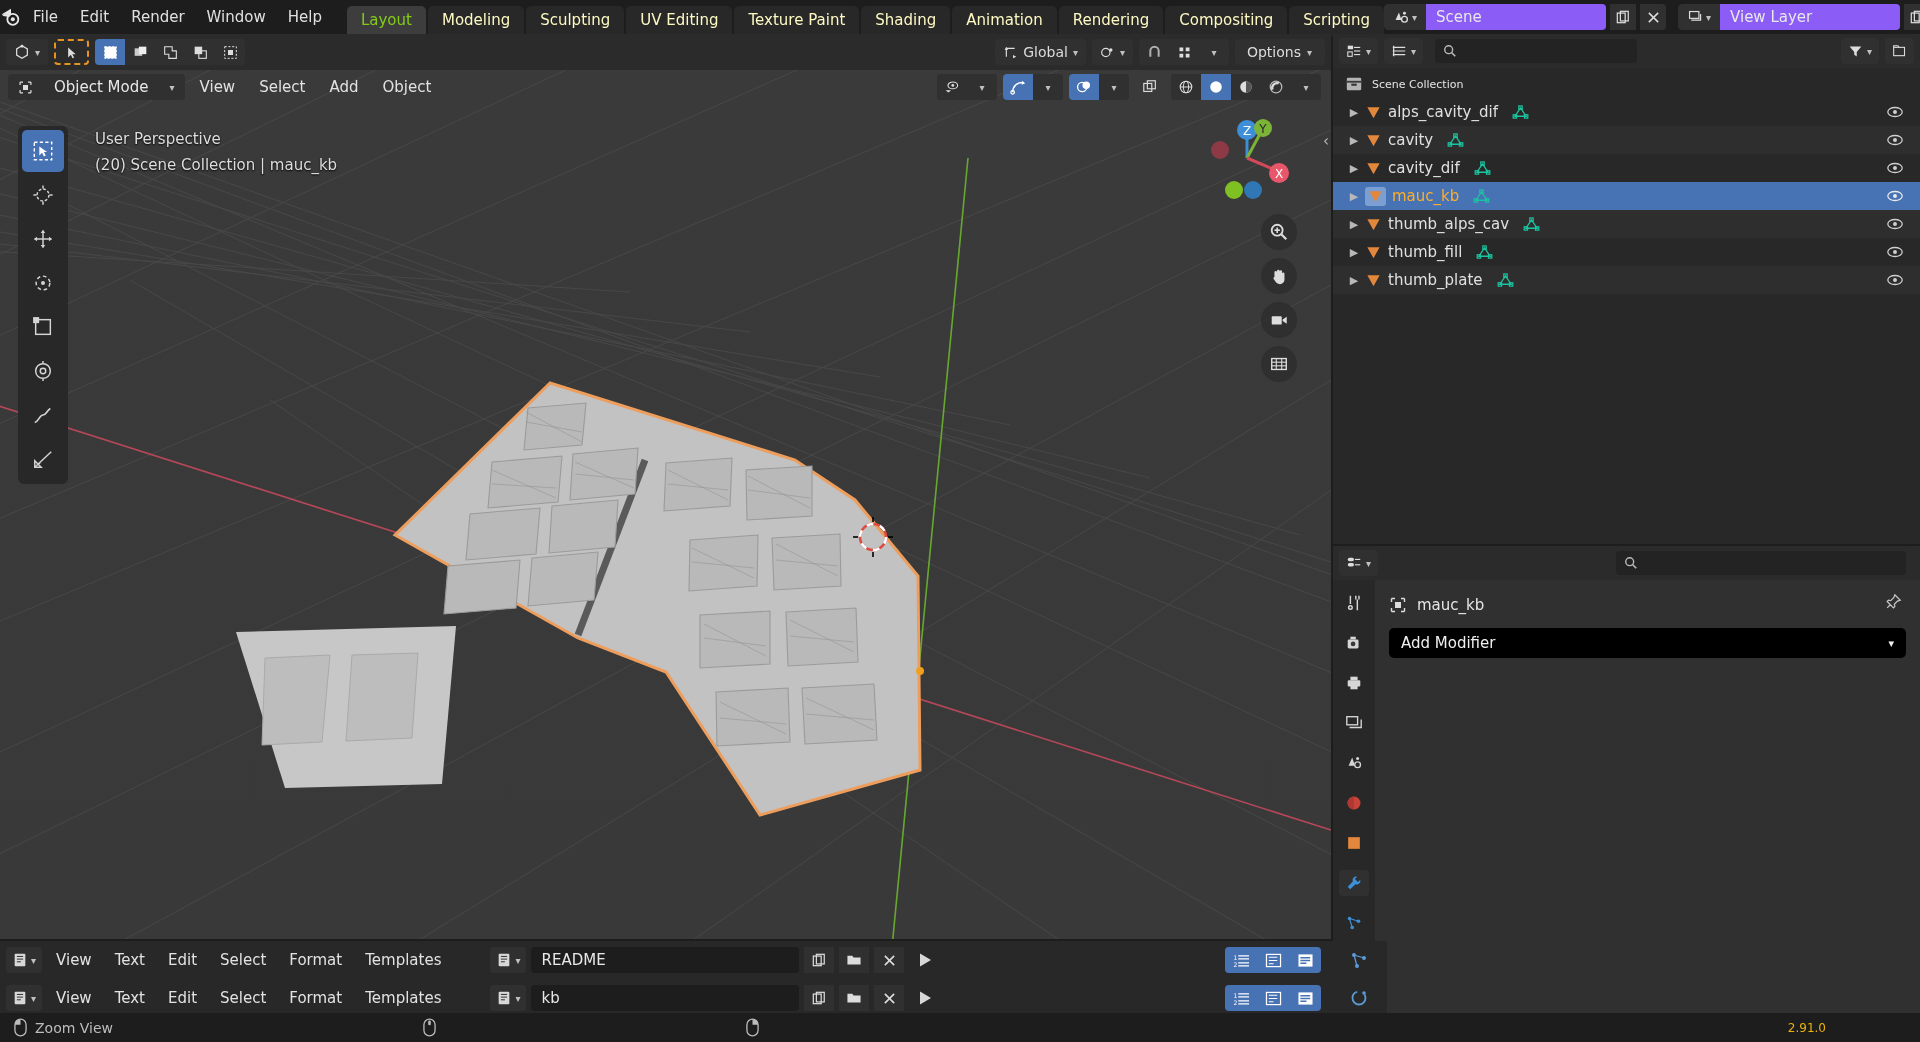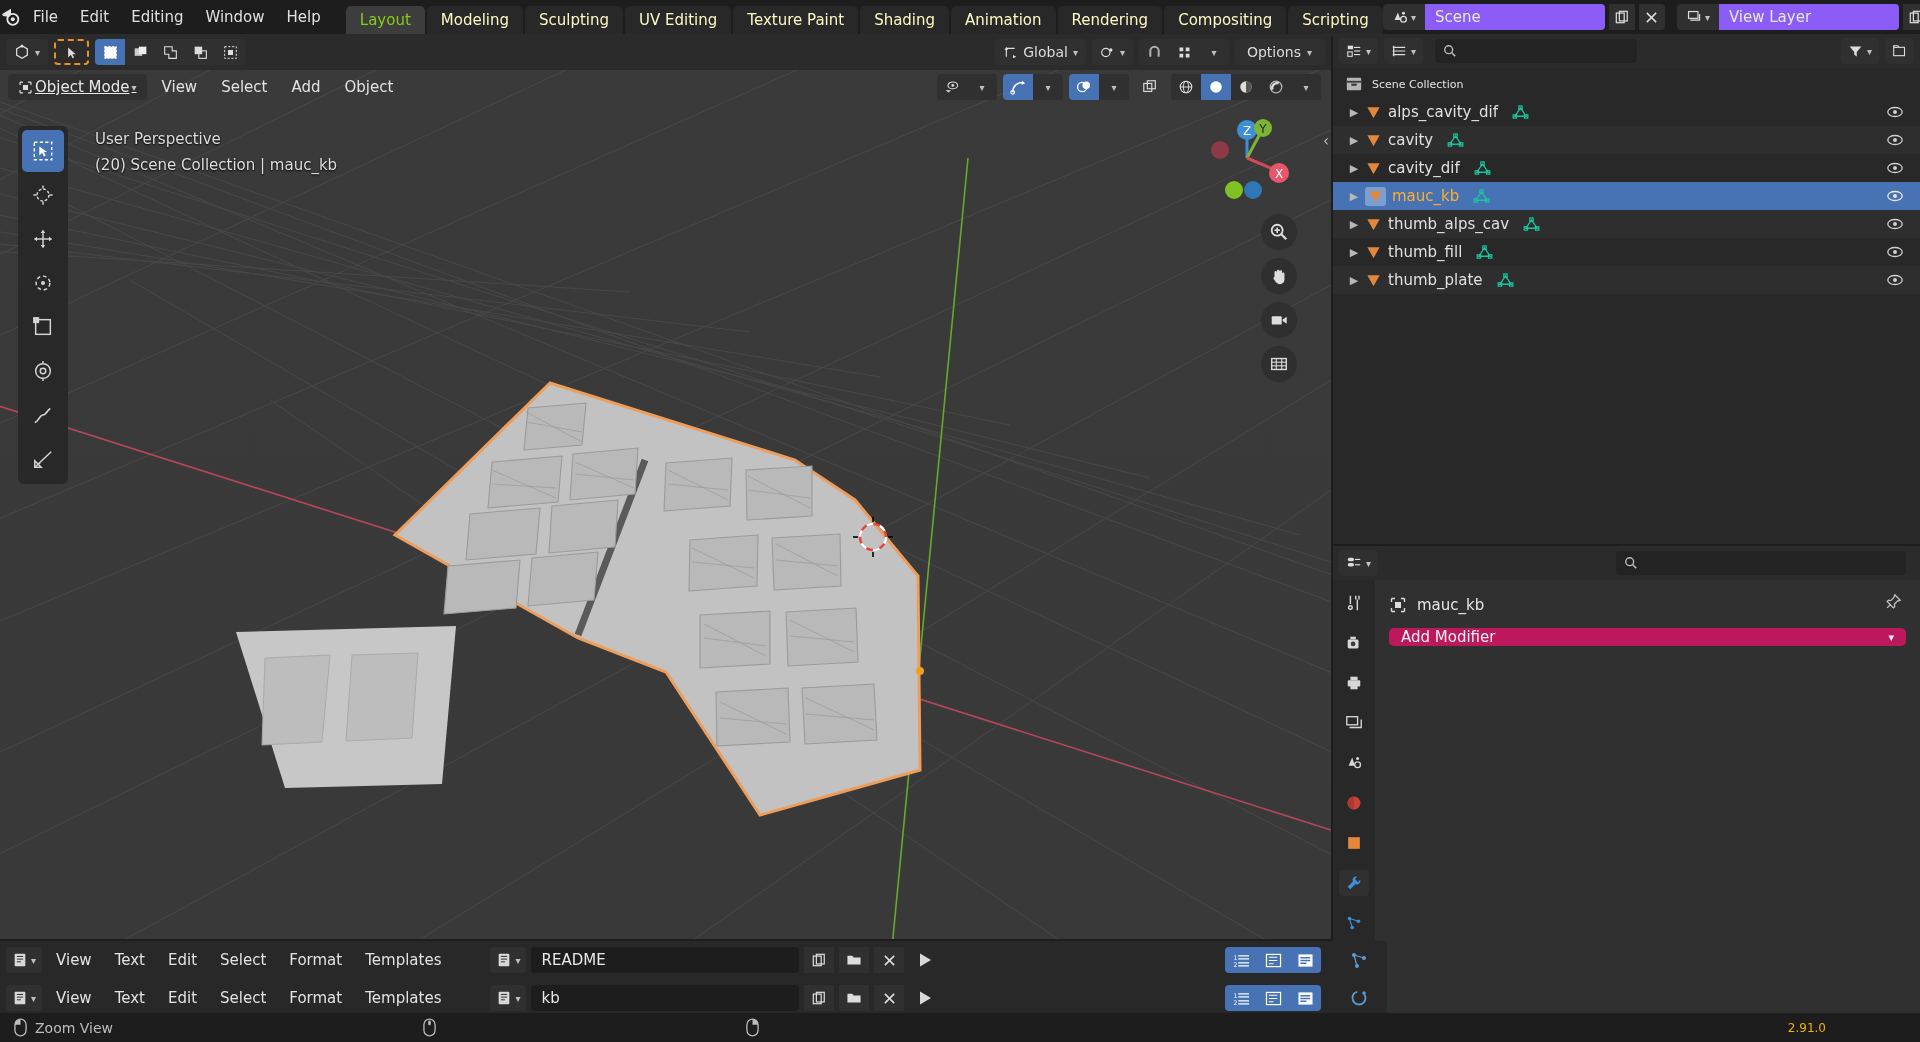--- a/index.html
+++ b/index.html
@@ -66,21 +66,21 @@
     font-size: 14px; color: #dcdcdc;
   }
   .hdr-grp { display: flex; align-items: center; height: 26px; background: #303030;
     border-radius: 4px; overflow: hidden; }
   .hdr-ic { width: 30px; height: 26px; display: flex; align-items: center;
     justify-content: center; background: #303030; }
   .hdr-ic.on { background: #4772b3; }
   .chev { font-size: 10px; color: #c0c0c0; }
   .mode-btn {
     height: 26px; background: #303030; border-radius: 4px; display: flex;
-    align-items: center; padding: 0 10px; gap: 2px; font-size: 15px; color: #e8e8e8; text-decoration: underline;
+    align-items: center; padding: 0 10px; gap: 21px; font-size: 15px; color: #e8e8e8;
   }
   .vp-menu { font-size: 15px; color: #e2e2e2; padding: 3px 9px; border-radius: 4px; }
 
   
   .vp-canvas { position: absolute; left: 0; top: 36px; right: 0; bottom: 0; overflow: hidden; }
   .vp-text {
     position: absolute; left: 95px; top: 92px; font-size: 15px; color: #dedede;
     line-height: 26px; text-shadow: 0 1px 2px #000; z-index: 4;
   }
   .toolbar-left {
@@ -151,21 +151,21 @@
   .props-tabs { width: 42px; background: #282828; padding-top: 10px;
     display: flex; flex-direction: column; align-items: center; gap: 14px; }
   .ptab { width: 30px; height: 26px; display: flex; align-items: center;
     justify-content: center; border-radius: 4px; }
   .ptab.active { background: #303030; }
   .props-main { flex: 1; padding: 10px 14px; }
   .breadcrumb { display: flex; align-items: center; gap: 10px; height: 30px;
     font-size: 15px; color: #e6e6e6; position: relative; }
   .pin-ic { position: absolute; right: 4px; top: 3px; }
   .add-mod {
-    margin-top: 8px; height: 18px; background: #be185d; border-radius: 5px;
+    margin-top: 8px; height: 30px; background: #000000; border-radius: 5px;
     display: flex; align-items: center; padding: 0 12px; font-size: 15px; color: #f0f0f0;
     position: relative;
   }
   .add-mod .chev2 { position: absolute; right: 12px; font-size: 11px; }
 
   
   .texted { position: absolute; left: 0; width: 1331px; height: 38px; background: #282828;
     display: flex; align-items: center; padding: 0 6px; gap: 5px; }
   .texted.t1 { top: 941px; }
   .texted.t2 { top: 979px; }
@@ -209,21 +209,21 @@
     <div class="blender-logo">
       <svg width="22" height="22" viewBox="0 0 24 24">
         <circle cx="14" cy="14.5" r="6" fill="none" stroke="#e8e8e8" stroke-width="2"></circle>
         <circle cx="14" cy="14.5" r="2.2" fill="#e8e8e8"></circle>
         <path d="M2 9 L12 3 L12 10 Z" fill="#e8e8e8"></path>
         <path d="M2 9 L12 9 L10 12 L3.5 11 Z" fill="#e8e8e8"></path>
       </svg>
     </div>
     <div class="menu-item">File</div>
     <div class="menu-item">Edit</div>
-    <div class="menu-item">Editing</div>
+    <div class="menu-item">Render</div>
     <div class="menu-item">Window</div>
     <div class="menu-item">Help</div>
 
     <div class="wstabs">
       <div class="wstab active">Layout</div>
       <div class="wstab">Modeling</div>
       <div class="wstab">Sculpting</div>
       <div class="wstab">UV Editing</div>
       <div class="wstab">Texture Paint</div>
       <div class="wstab">Shading</div>

